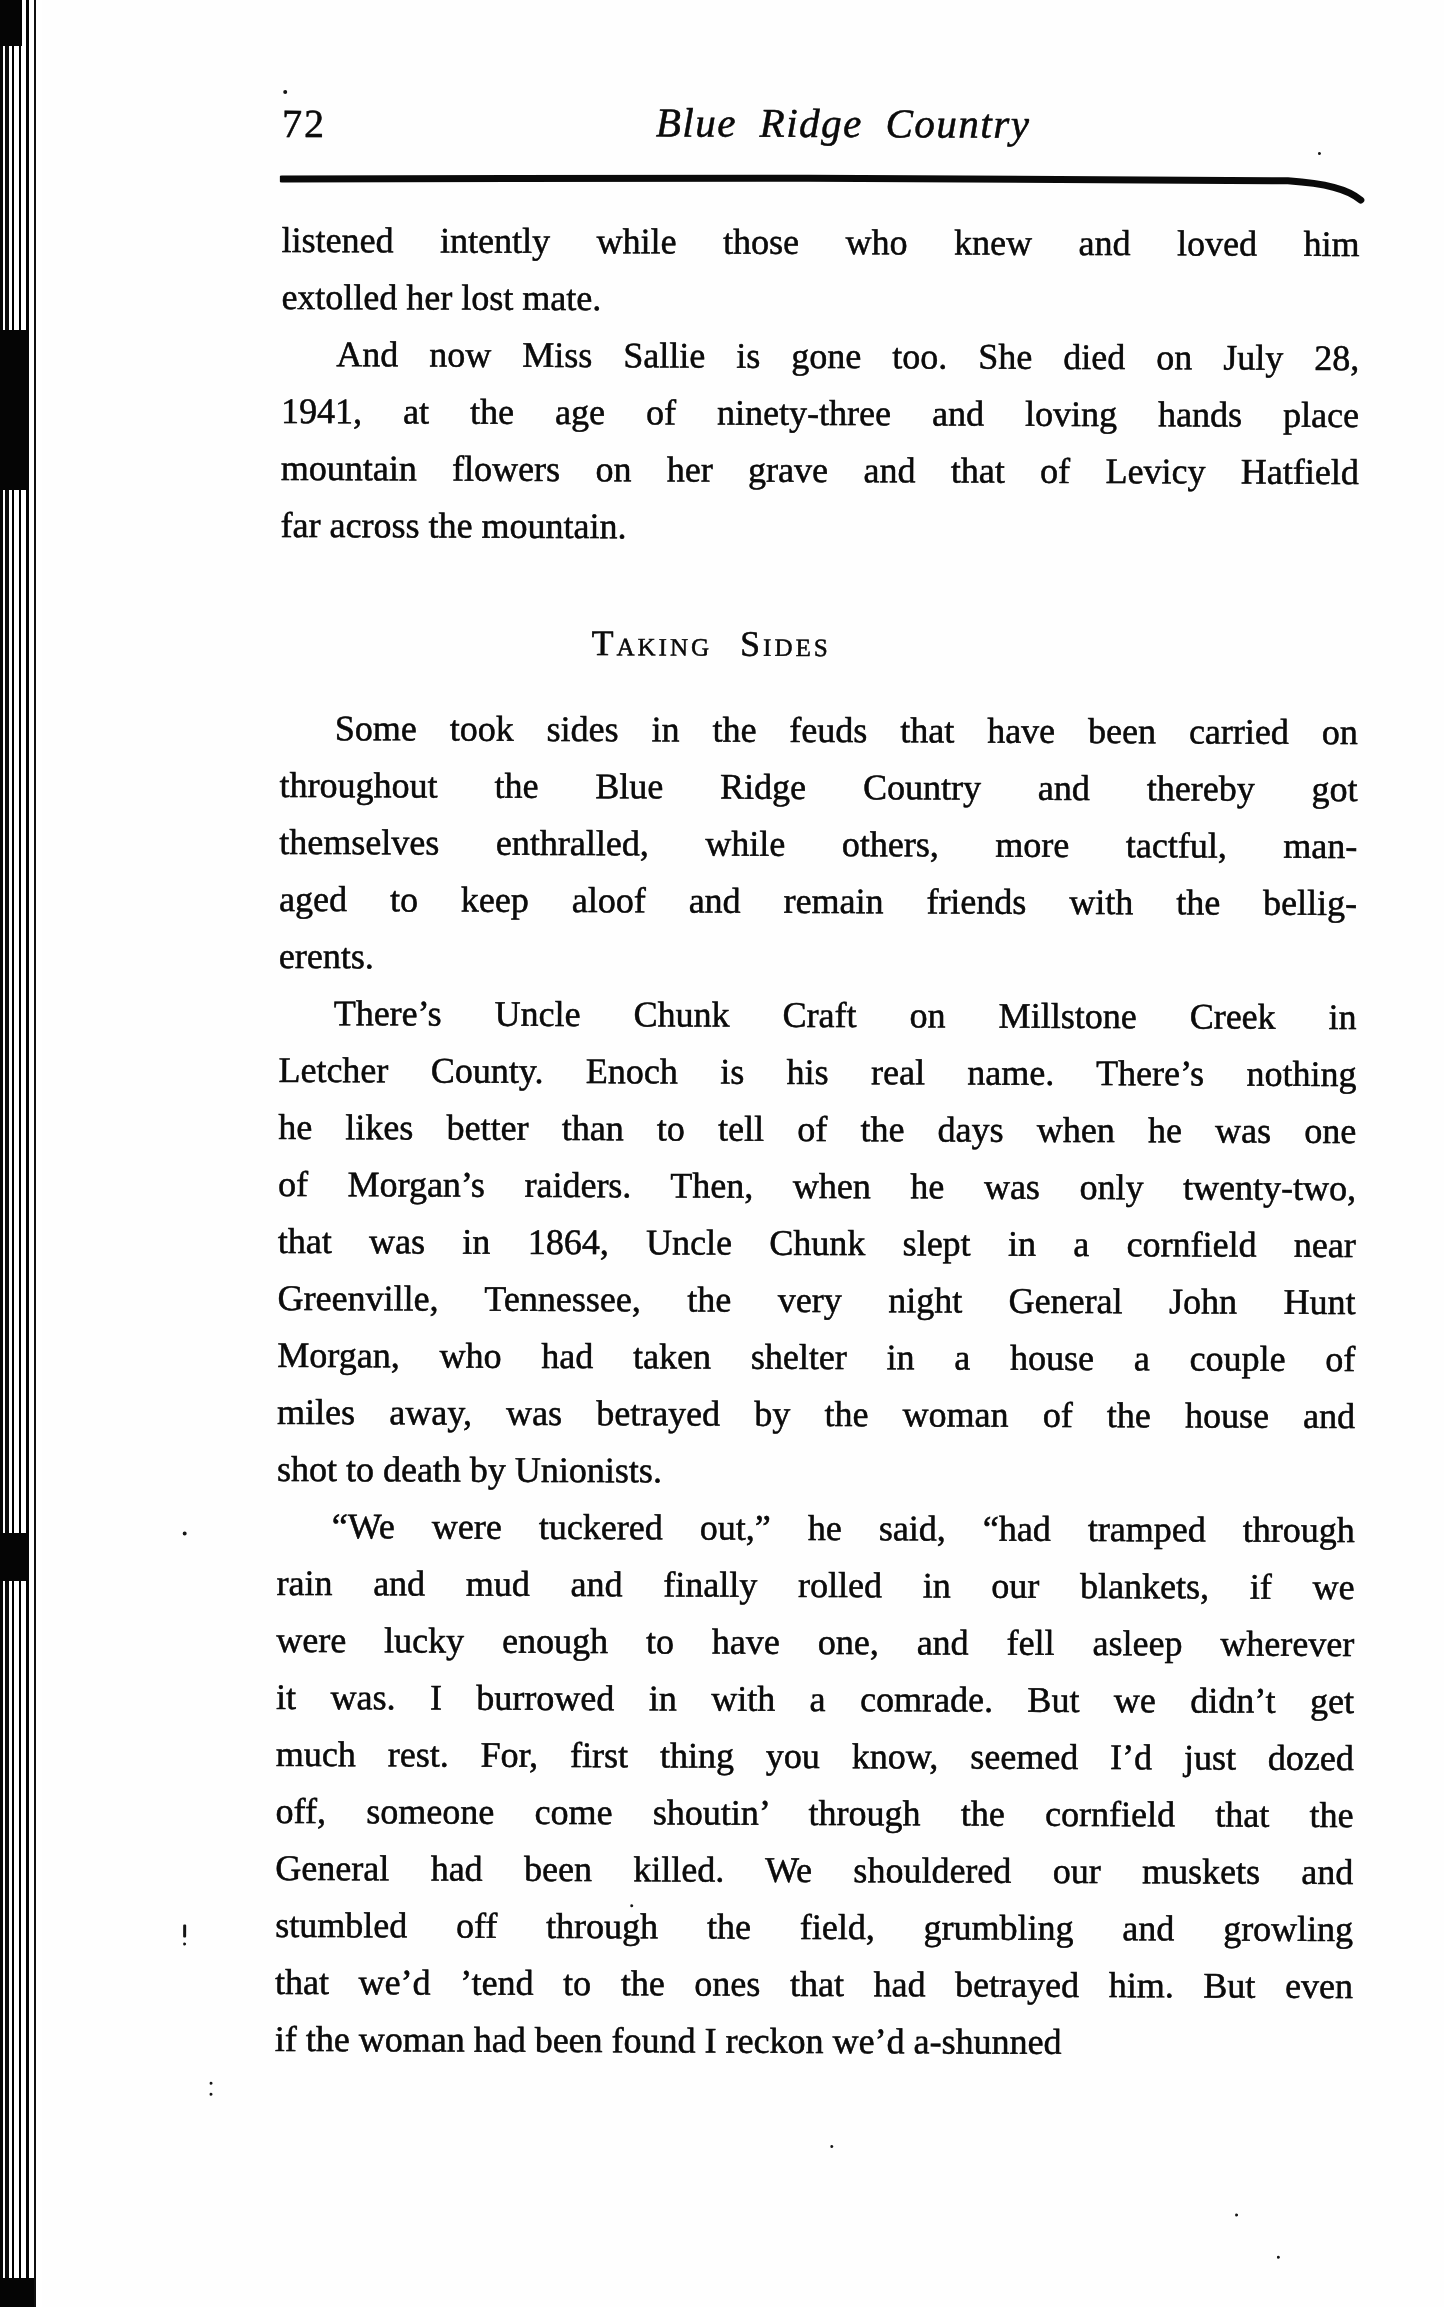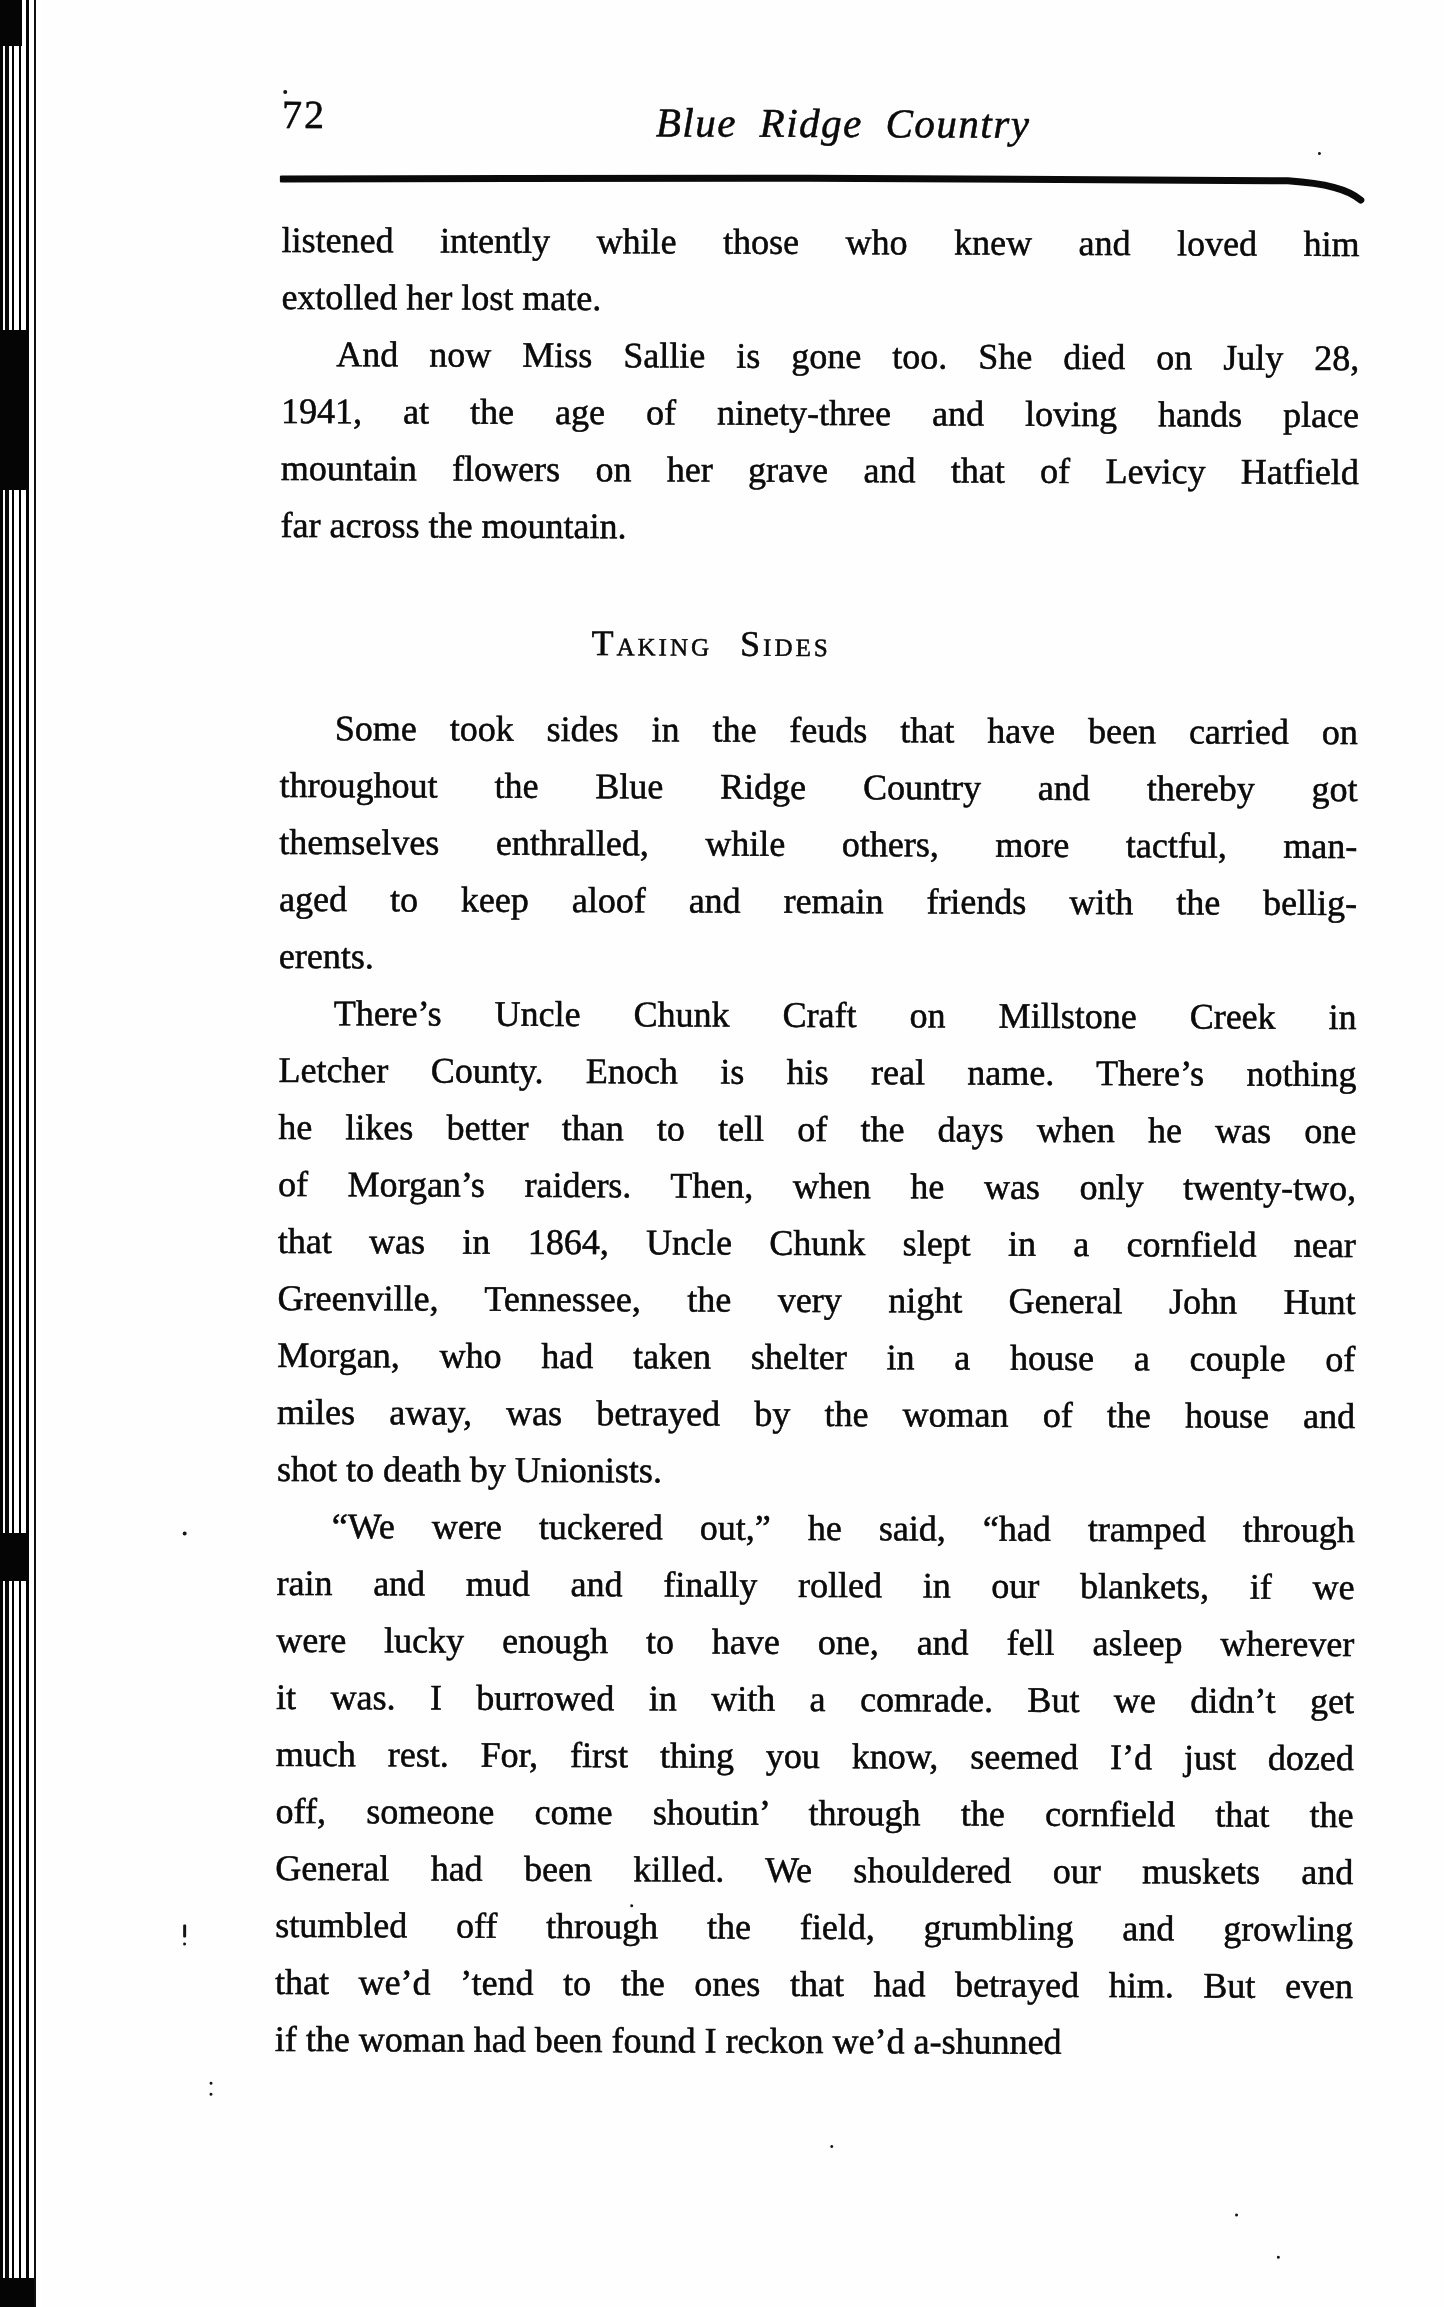--- a/index.html
+++ b/index.html
@@ -47,21 +47,21 @@
     width: 1444px; height: 2307px;
     transform: rotate(0.22deg);
     transform-origin: 300px 150px;
   }
   .page-text {
     -webkit-text-stroke: 0.45px #141414;
     text-shadow: 0.2px 0.2px 0 rgba(10,10,10,0.55);
   }
   .page-number {
     position: absolute;
-    left: 282px; top: 91px;
+    left: 282px; top: 100px;
     font-size: 40px;
     letter-spacing: 2px;
   }
   .running-title {
     position: absolute;
     left: 282px; top: 97px;
     width: 1078px;
     text-align: center;
     transform: translateX(22px);
     font-style: italic;

